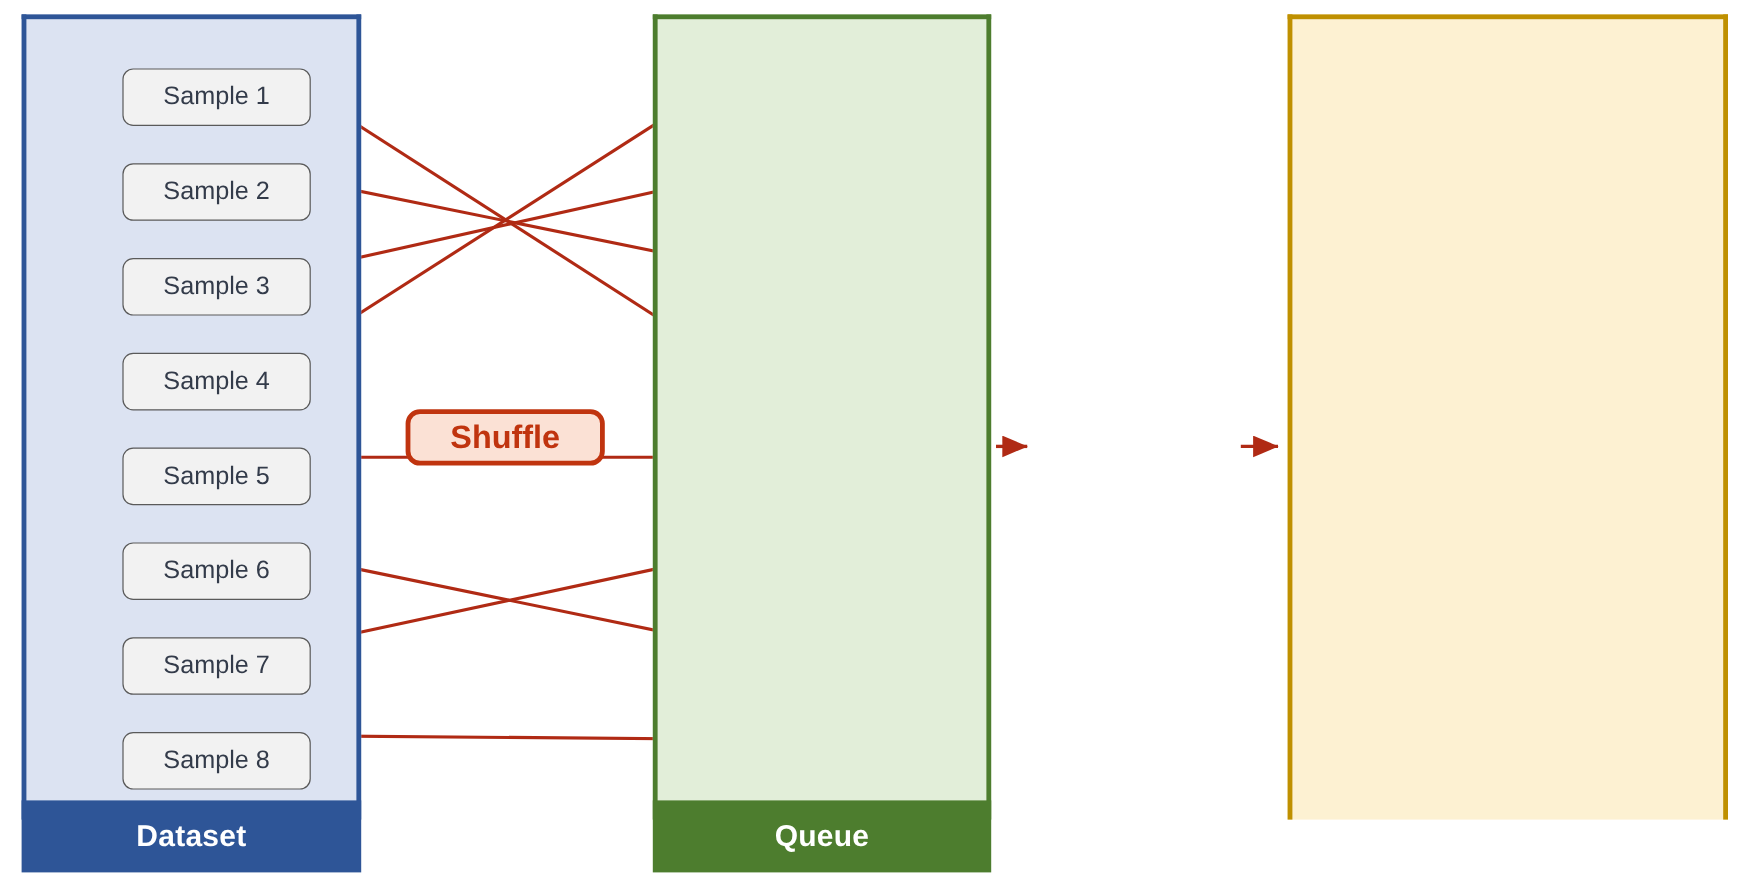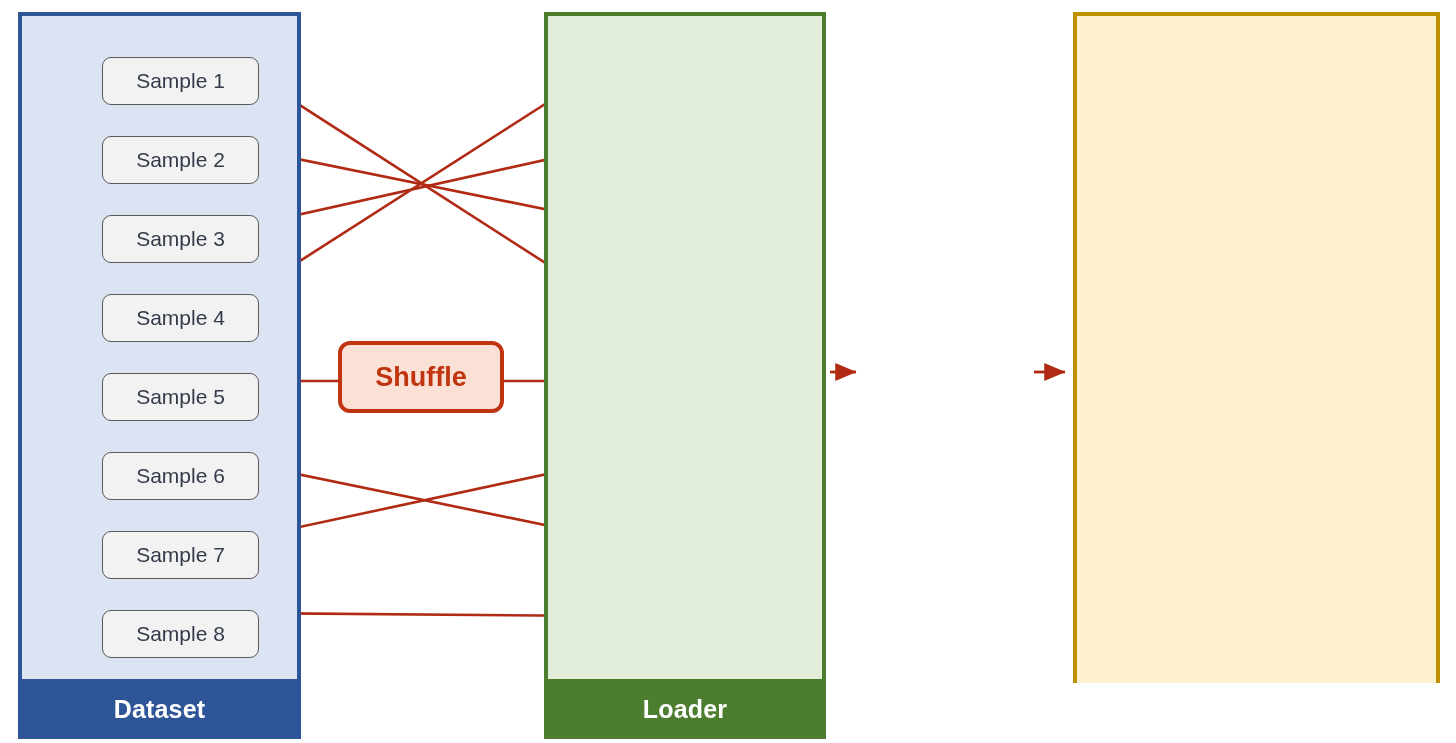--- a/index.html
+++ b/index.html
@@ -28,21 +28,21 @@
     left: 0;
     right: 0;
     top: 0;
     box-sizing: border-box;
     padding-left: 36px;
   }
   .panel-footer {
     position: absolute;
     left: 0;
     right: 0;
-    bottom: 4px;
+    bottom: 16px;
     box-sizing: border-box;
     display: flex;
     align-items: center;
     justify-content: center;
     color: #ffffff;
     font-weight: bold;
     font-size: 25px;
     letter-spacing: 0.2px;
   }
 
@@ -101,21 +101,21 @@
     background: #fbe1d5;
     border: 4px solid #c0340f;
     border-radius: 12px;
     display: flex;
     align-items: center;
     justify-content: center;
     color: #c0340f;
     font-weight: bold;
     font-size: 27px;
   }
-  #shuffle-node { left: 338px; top: 341px; width: 166px; height: 72px; }
+  #shuffle-node { left: 338px; top: 341px; width: 166px; height: 47px; }
   #loader-node  { left: 864px; top: 341px; width: 166px; height: 63px; }
 
   
   #arrow-layer {
     position: absolute;
     left: 0; top: 0;
     width: 1456px;
     height: 743px;
     pointer-events: none;
   }
@@ -198,21 +198,21 @@
     <div class="panel-body">
       <div class="sample q-sample" style="top:41px">Sample 4</div>
       <div class="sample q-sample" style="top:120px">Sample 7</div>
       <div class="sample q-sample" style="top:199px">Sample 8</div>
       <div class="sample q-sample" style="top:278px">Sample 1</div>
       <div class="sample q-sample" style="top:357px">Sample 5</div>
       <div class="sample q-sample" style="top:436px">Sample 2</div>
       <div class="sample q-sample" style="top:515px">Sample 6</div>
       <div class="sample q-sample" style="top:594px">Sample 3</div>
     </div>
-    <div class="panel-footer">Loader</div>
+    <div class="panel-footer">Queue</div>
   </div>
 
   <div class="panel" id="loader-panel">
     <div class="panel-body">
 
       
 
       
 
       

